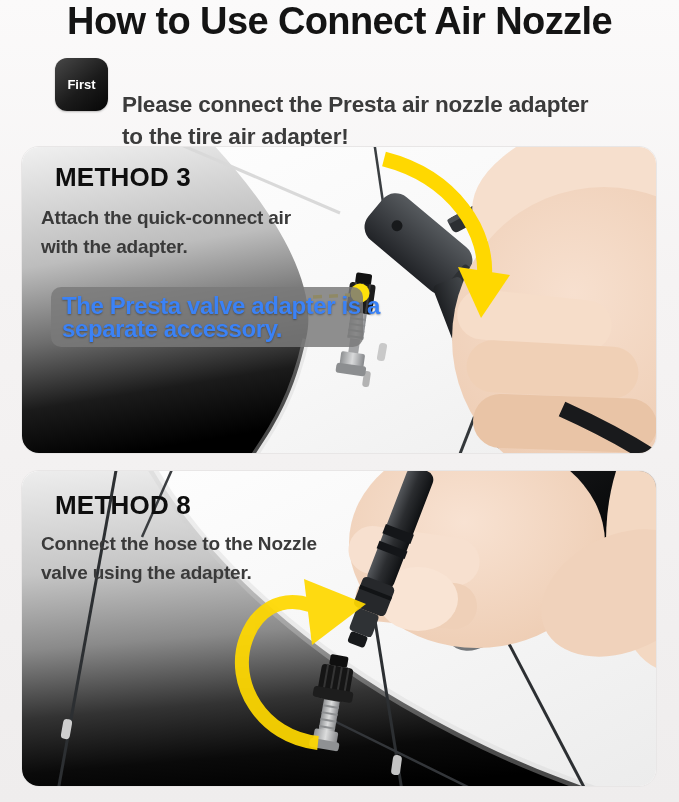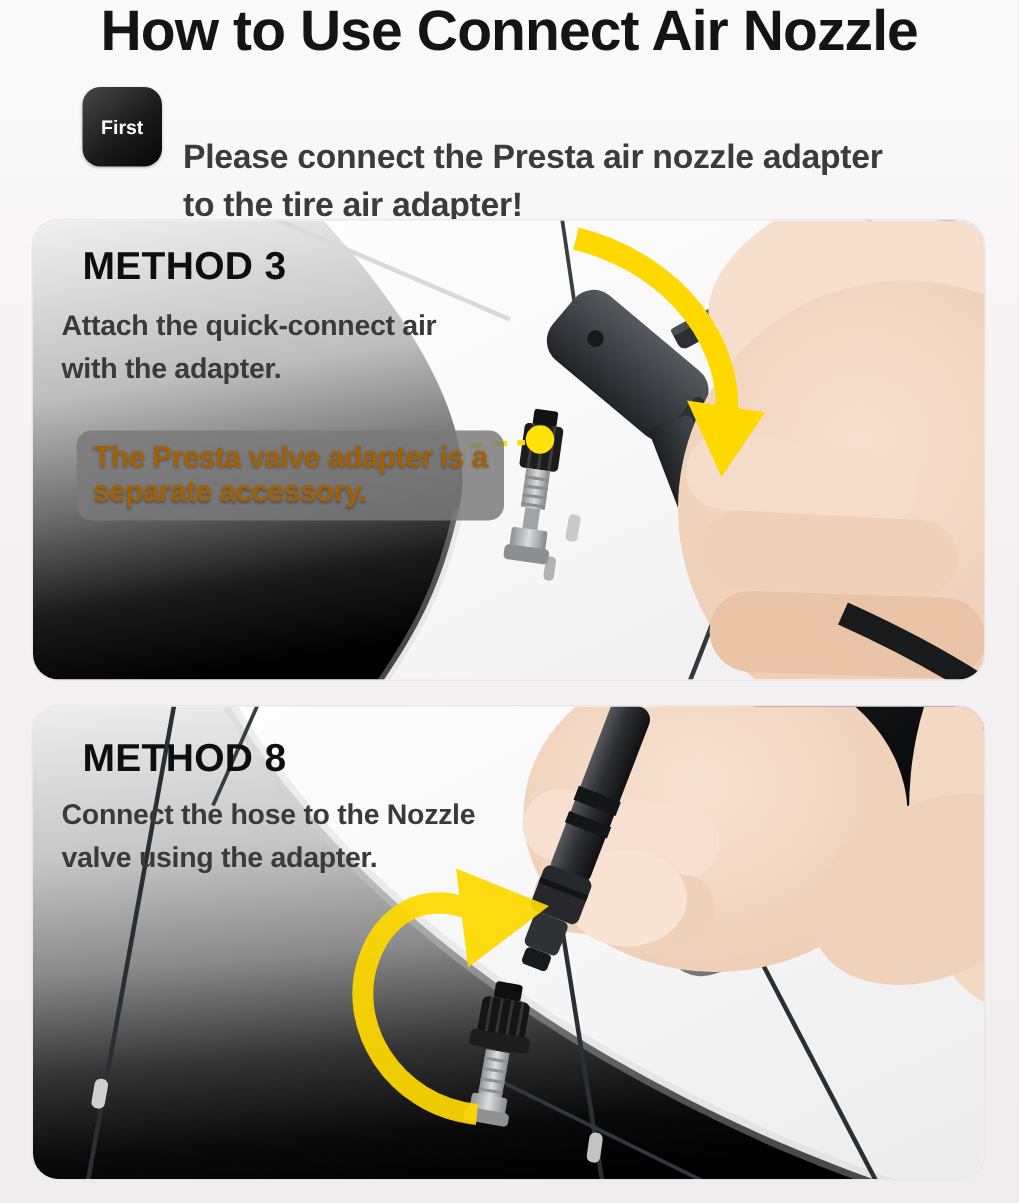--- a/index.html
+++ b/index.html
@@ -34,21 +34,21 @@
     left:33px;color:#0e0e0e;font-size:26px;font-weight:700;letter-spacing:0.2px;white-space:nowrap;
   }
   .method-body{
     left:19px;color:#3a3a3a;font-size:19px;font-weight:700;line-height:29px;
     letter-spacing:-0.2px;white-space:nowrap;
   }
   .method-body span{display:block;}
   #adapter-note{
     left:29px;top:140px;max-width:290px;
     background:rgba(122,122,122,0.84);border-radius:10px;
-    padding:7px 11px;color:#a16207;font-size:20px;font-weight:700;line-height:23px;
+    padding:7px 11px;color:#3b82f6;font-size:24px;font-weight:700;line-height:23px;
     letter-spacing:-0.4px;text-shadow:0 1px 2px rgba(0,0,0,.35);white-space:nowrap;
   }
   #adapter-note span{display:block;}
   #m1-heading{top:15px;}
   #m1-body{top:56px;}
   #m2-heading{top:19px;}
   #m2-body{top:58px;}
 </style>
 </head>
 <body>

